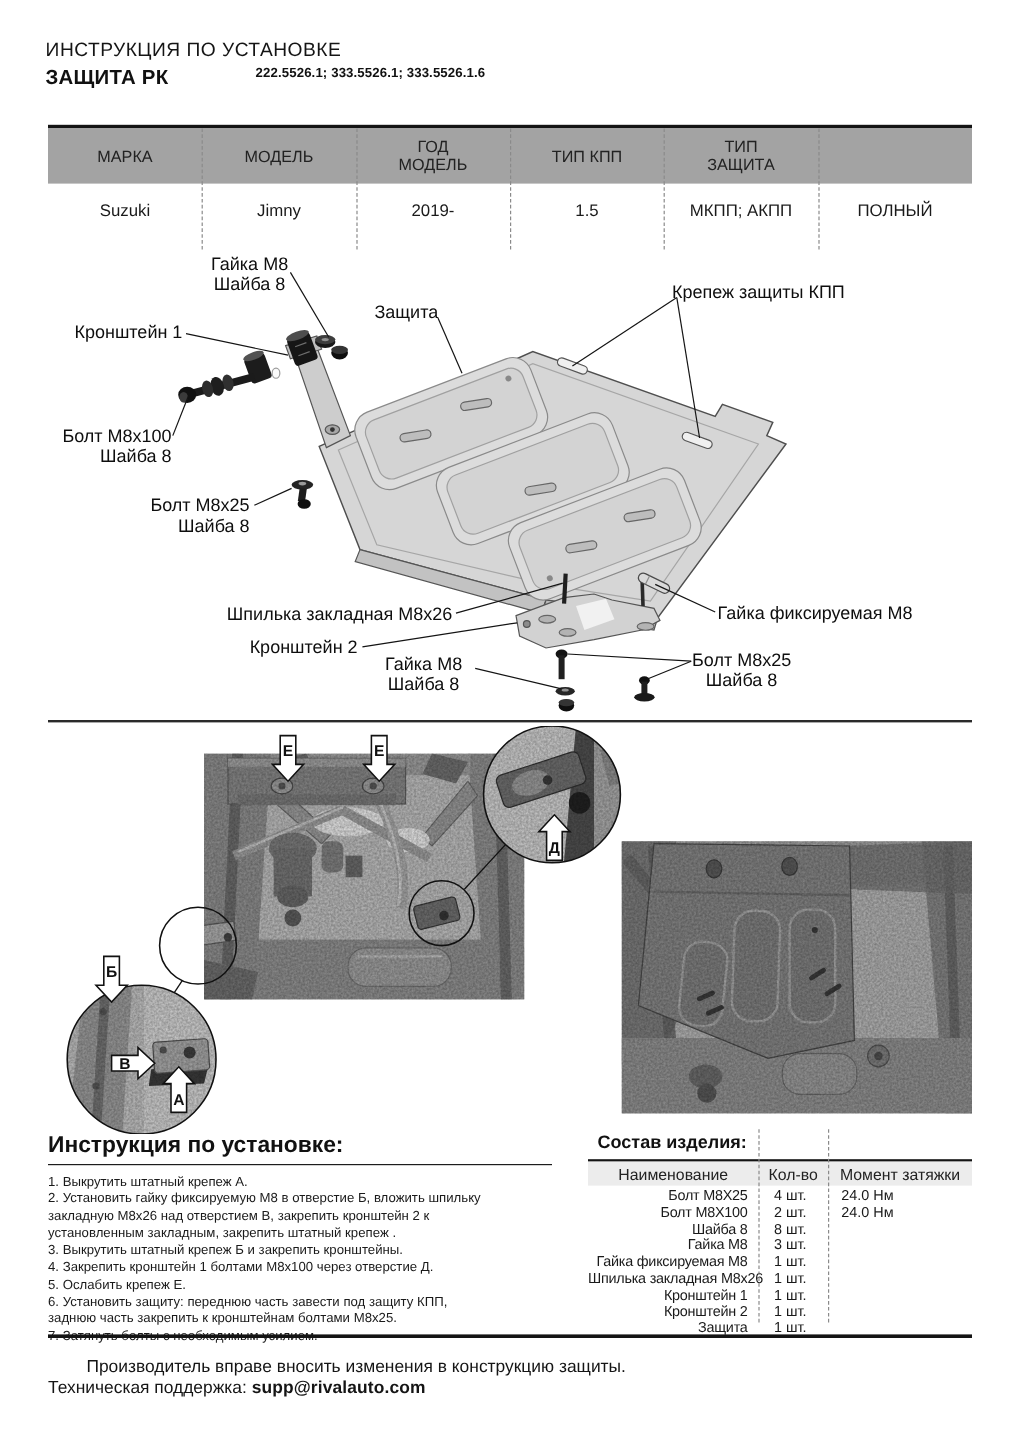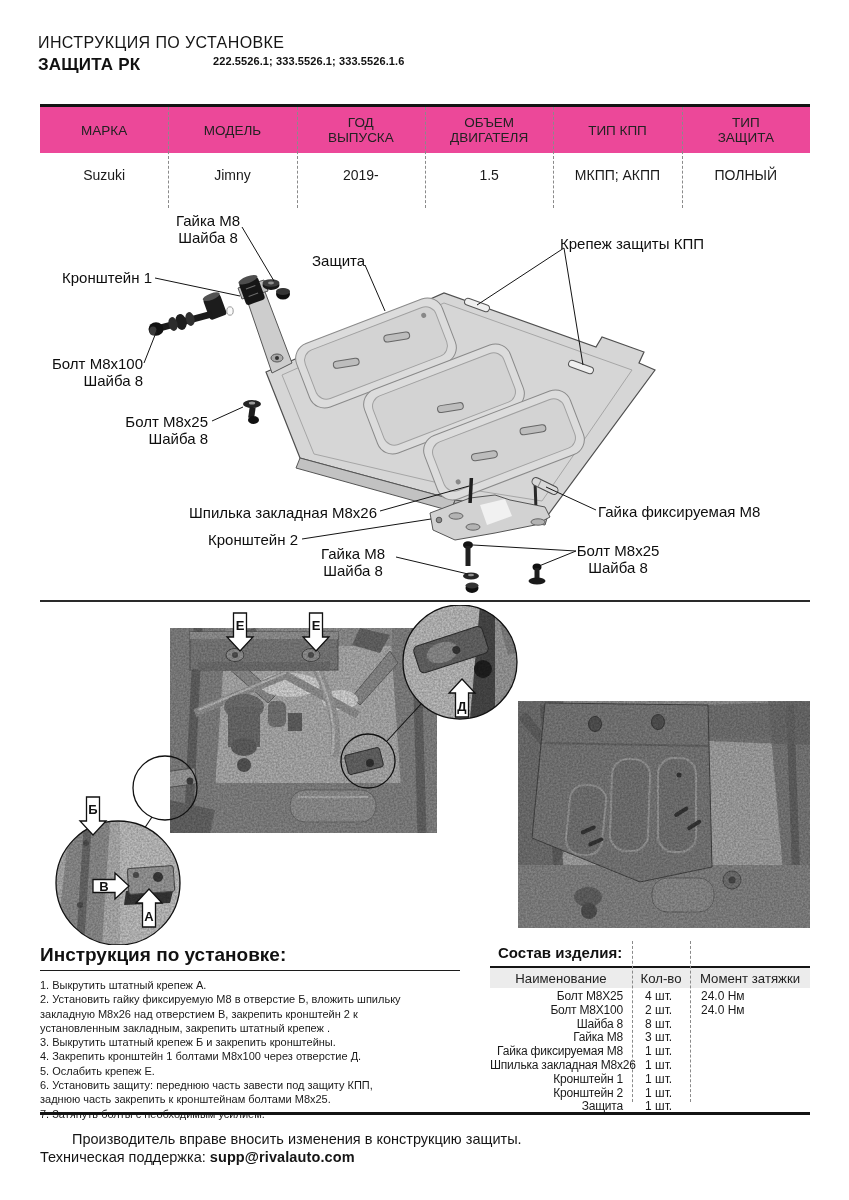--- a/index.html
+++ b/index.html
@@ -8,21 +8,21 @@
   .abs{position:absolute;}
 
   
   .hdr1{left:38px;top:34px;font-size:16px;letter-spacing:.4px;color:#151515;}
   .hdr2{left:38px;top:55px;font-size:17px;font-weight:bold;letter-spacing:.2px;}
   .hdr2-nums{left:213px;top:55px;font-size:11px;font-weight:bold;letter-spacing:.1px;}
 
   
   .spec{left:40px;top:104px;width:770px;border-top:3px solid #141414;}
   .spec-row{display:grid;grid-template-columns:repeat(6,1fr);}
-  .spec-row.h{height:46px;background:#ec4899;}
+  .spec-row.h{height:46px;background:#a3a3a3;}
   .spec-row.d{height:45px;}
   .spec-cell{display:flex;align-items:center;justify-content:center;text-align:center;
              white-space:pre-line;line-height:15px;}
   .spec-row.h .spec-cell{font-size:13.5px;color:#222;}
   .spec-row.d .spec-cell{font-size:14px;color:#1a1a1a;}
   .spec-sep{position:absolute;top:0;height:101px;border-left:1px dashed #8a8a8a;width:0;}
 
   
   .diagram{left:0;top:195px;width:849px;height:407px;}
   .dlabel{position:absolute;font-size:15px;line-height:17px;color:#0e0e0e;white-space:pre-line;}
@@ -70,23 +70,21 @@
 
   <div class="abs hdr1">ИНСТРУКЦИЯ ПО УСТАНОВКЕ</div>
   <div class="abs hdr2">ЗАЩИТА РК</div>
   <div class="abs hdr2-nums">222.5526.1; 333.5526.1; 333.5526.1.6</div>
 
   <div class="abs spec">
     <div class="spec-row h">
       <div class="spec-cell">МАРКА</div>
       <div class="spec-cell">МОДЕЛЬ</div>
       <div class="spec-cell">ГОД
-ВЫПУСКА</div>
-      <div class="spec-cell">ОБЪЕМ
-ДВИГАТЕЛЯ</div>
+МОДЕЛЬ</div>
       <div class="spec-cell">ТИП КПП</div>
       <div class="spec-cell">ТИП
 ЗАЩИТА</div>
     </div>
     <div class="spec-row d">
       <div class="spec-cell">Suzuki</div>
       <div class="spec-cell">Jimny</div>
       <div class="spec-cell">2019-</div>
       <div class="spec-cell">1.5</div>
       <div class="spec-cell">МКПП; АКПП</div>

